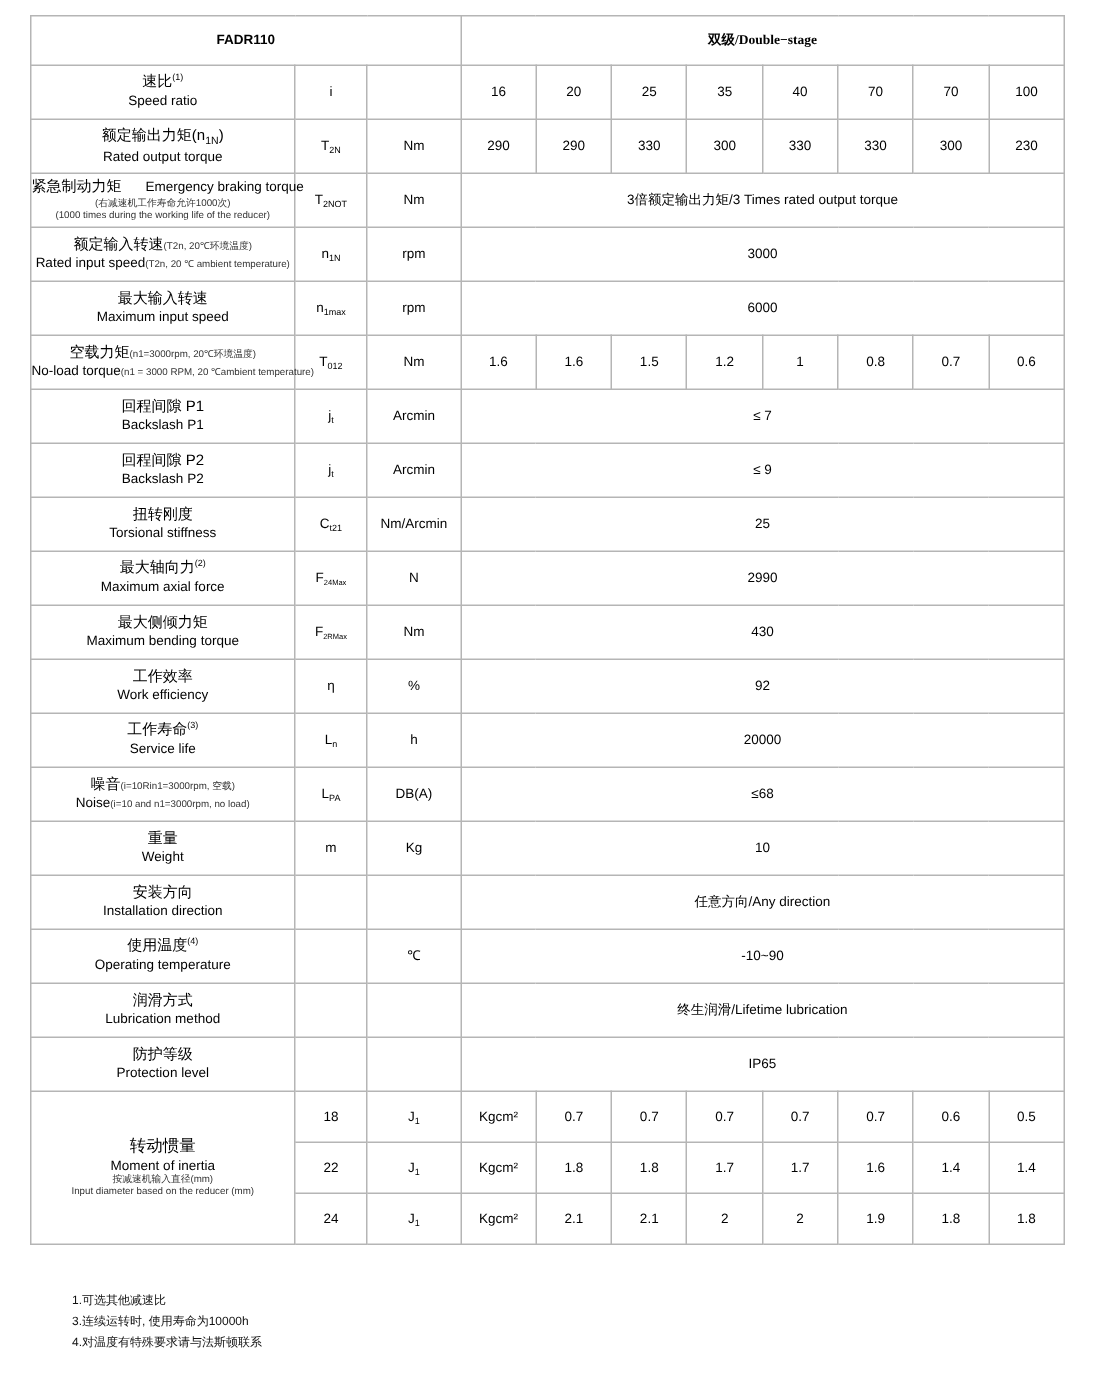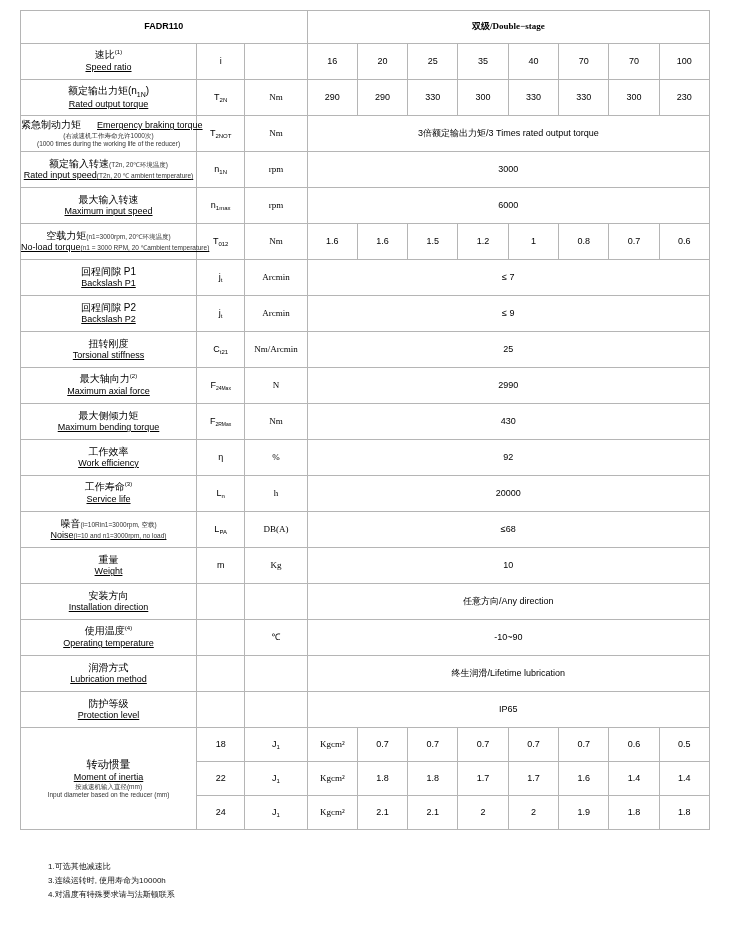--- a/index.html
+++ b/index.html
@@ -55,21 +55,20 @@
     font-size: 9px;
     line-height: 1.35;
   }
   .cn {
     font-size: 10px;
     white-space: nowrap;
   }
   .en {
     font-size: 9px;
     white-space: nowrap;
-    text-decoration: underline;
   }
   .sub {
     font-size: 6.5px;
     color: #333;
     white-space: nowrap;
   }
   sup {
     font-size: 6px;
     vertical-align: super;
   }
@@ -78,21 +77,20 @@
     white-space: nowrap;
   }
   .sym sub {
     font-size: 6px;
     vertical-align: baseline;
     position: relative;
     top: 2px;
   }
   .unit {
     font-size: 9.5px;
-    font-family: Liberation Serif, serif;
   }
   .val {
     font-size: 9.5px;
   }
   .rowh { height: 36px; }
   .rowh2 { height: 34px; }
   .inertia-label {
     text-align: left;
     padding-left: 10px;
     font-size: 9px;

